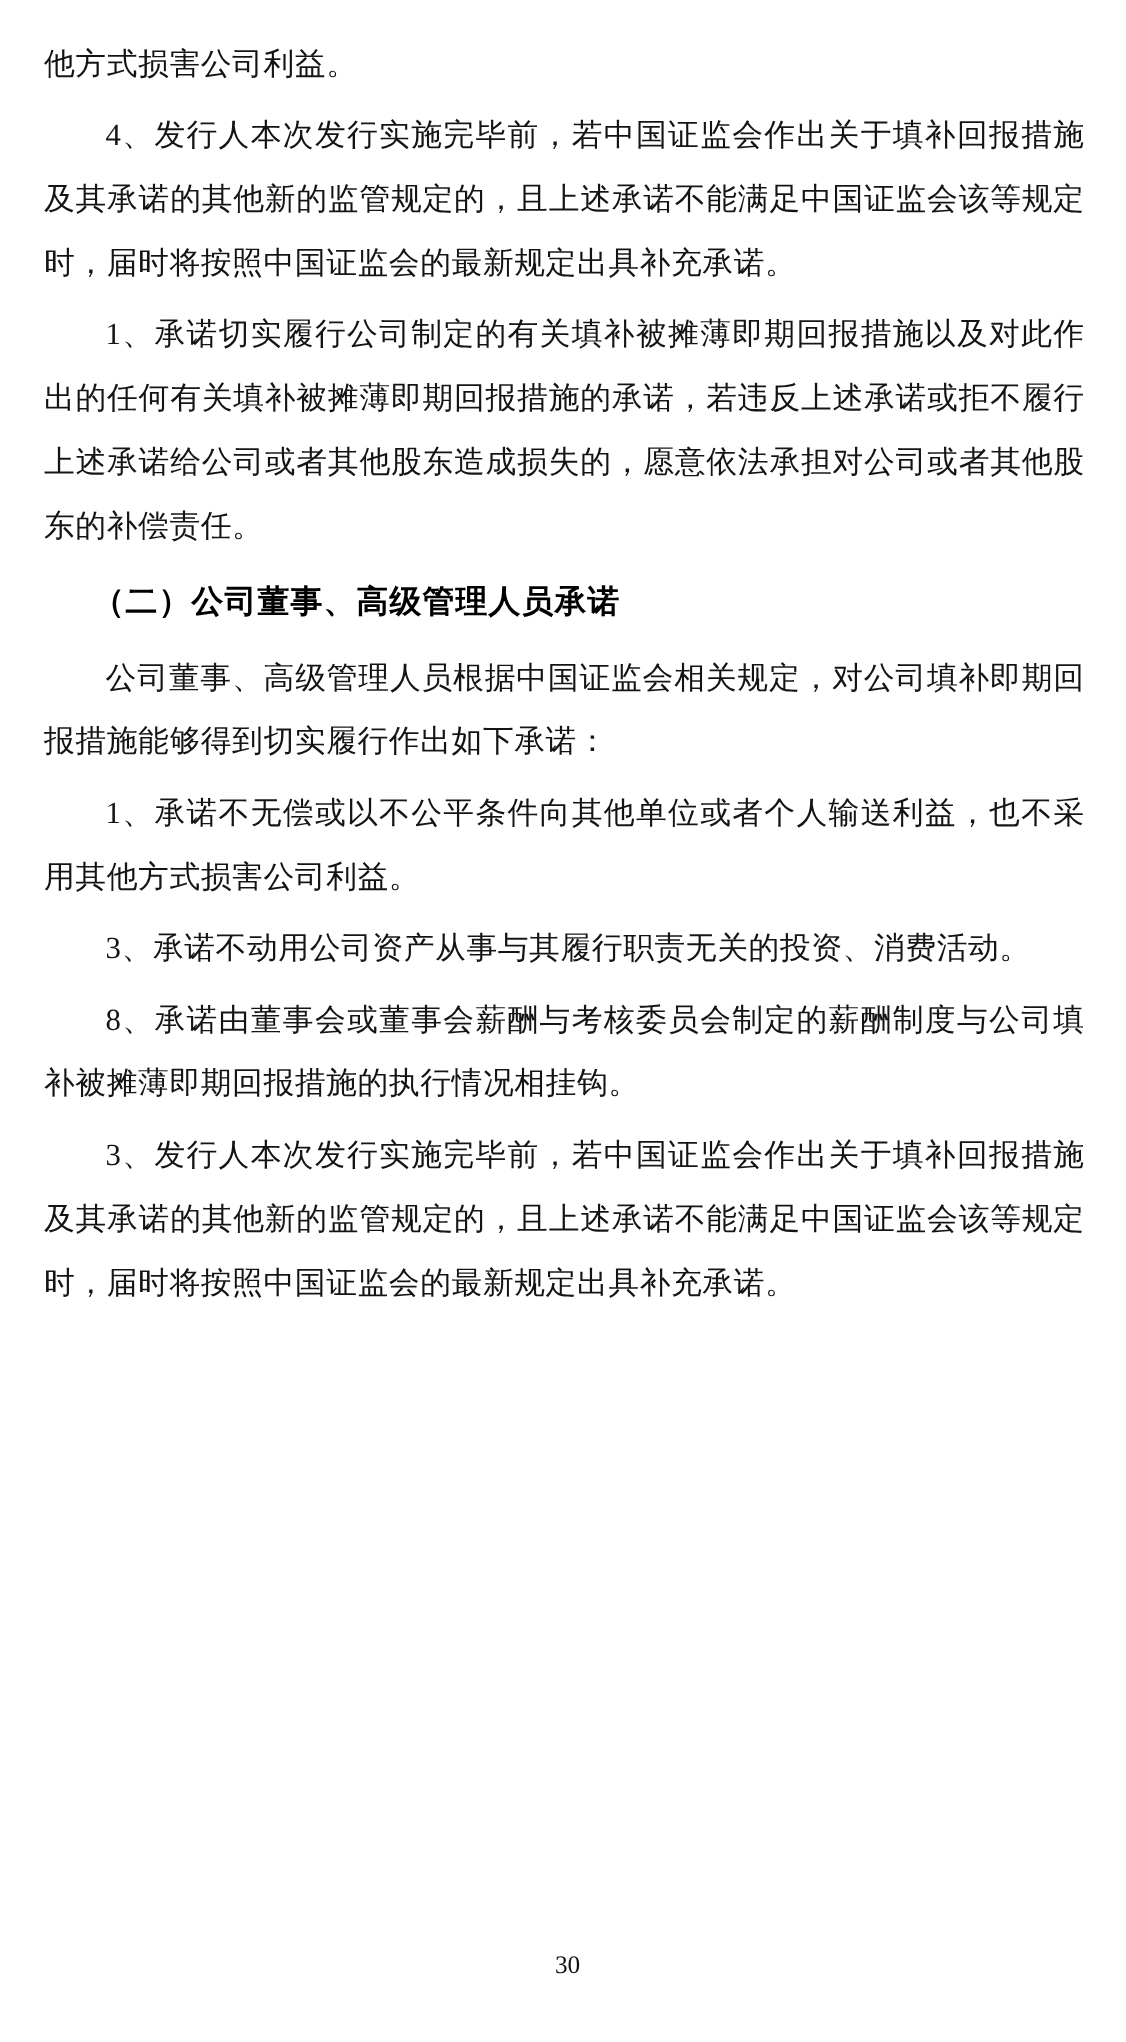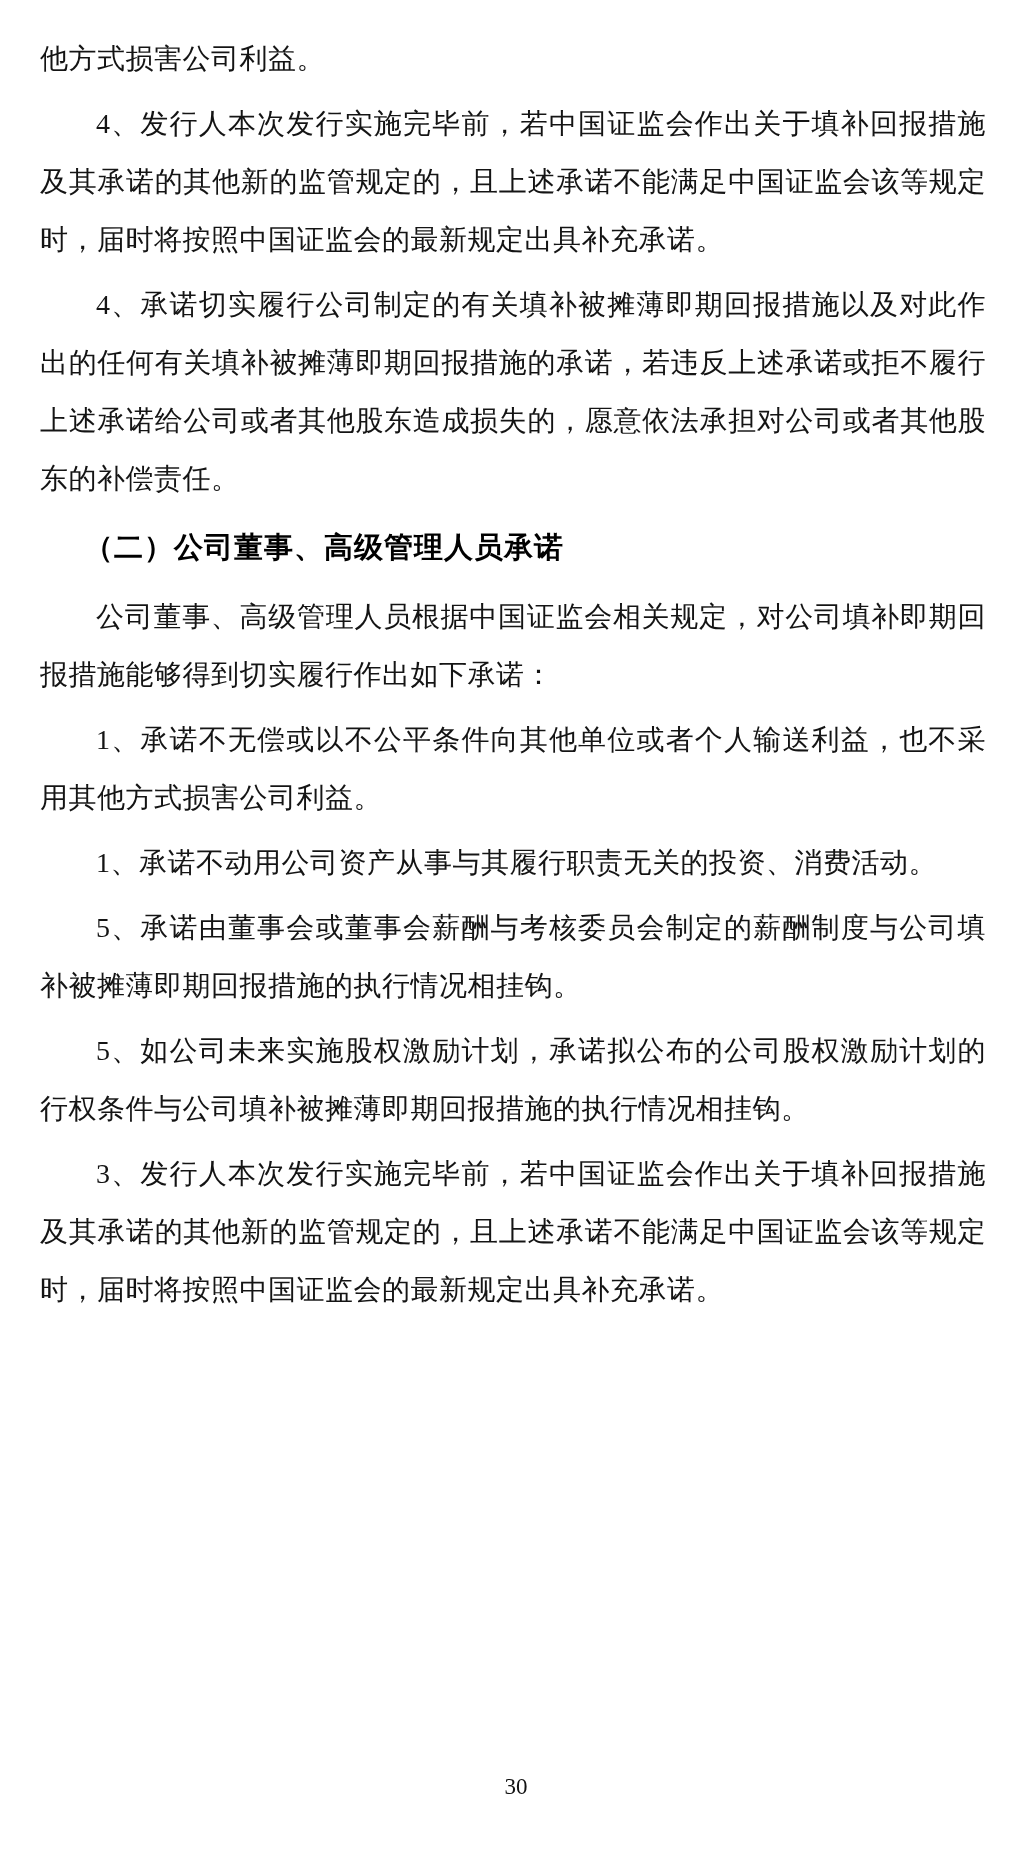--- a/index.html
+++ b/index.html
@@ -53,33 +53,32 @@
 </style>
 </head>
 <body>
 
 <div class="page">
 
   <p class="para continuation">他方式损害公司利益。</p>
 
   <p class="para">4、发行人本次发行实施完毕前，若中国证监会作出关于填补回报措施及其承诺的其他新的监管规定的，且上述承诺不能满足中国证监会该等规定时，届时将按照中国证监会的最新规定出具补充承诺。</p>
 
-  <p class="para">4、承诺切实履行公司制定的有关填补被摊薄即期回报措施以及对此作出的任何有关填补被摊薄即期回报措施的承诺，若违反上述承诺或拒不履行上述承诺给公司或者其他股东造成损失的，愿意依法承担对公司或者其他股东的补偿责任。</p>
+  <p class="para">1、承诺切实履行公司制定的有关填补被摊薄即期回报措施以及对此作出的任何有关填补被摊薄即期回报措施的承诺，若违反上述承诺或拒不履行上述承诺给公司或者其他股东造成损失的，愿意依法承担对公司或者其他股东的补偿责任。</p>
 
   <h2 class="section-heading">（二）公司董事、高级管理人员承诺</h2>
 
   <p class="para">公司董事、高级管理人员根据中国证监会相关规定，对公司填补即期回报措施能够得到切实履行作出如下承诺：</p>
 
   <p class="para">1、承诺不无偿或以不公平条件向其他单位或者个人输送利益，也不采用其他方式损害公司利益。</p>
 
 
-  <p class="para">1、承诺不动用公司资产从事与其履行职责无关的投资、消费活动。</p>
+  <p class="para">3、承诺不动用公司资产从事与其履行职责无关的投资、消费活动。</p>
 
-  <p class="para">5、承诺由董事会或董事会薪酬与考核委员会制定的薪酬制度与公司填补被摊薄即期回报措施的执行情况相挂钩。</p>
+  <p class="para">8、承诺由董事会或董事会薪酬与考核委员会制定的薪酬制度与公司填补被摊薄即期回报措施的执行情况相挂钩。</p>
 
-  <p class="para">5、如公司未来实施股权激励计划，承诺拟公布的公司股权激励计划的行权条件与公司填补被摊薄即期回报措施的执行情况相挂钩。</p>
 
   <p class="para">3、发行人本次发行实施完毕前，若中国证监会作出关于填补回报措施及其承诺的其他新的监管规定的，且上述承诺不能满足中国证监会该等规定时，届时将按照中国证监会的最新规定出具补充承诺。</p>
 
 
   <div class="page-number">30</div>
 
 </div>
 
 </body></html>

